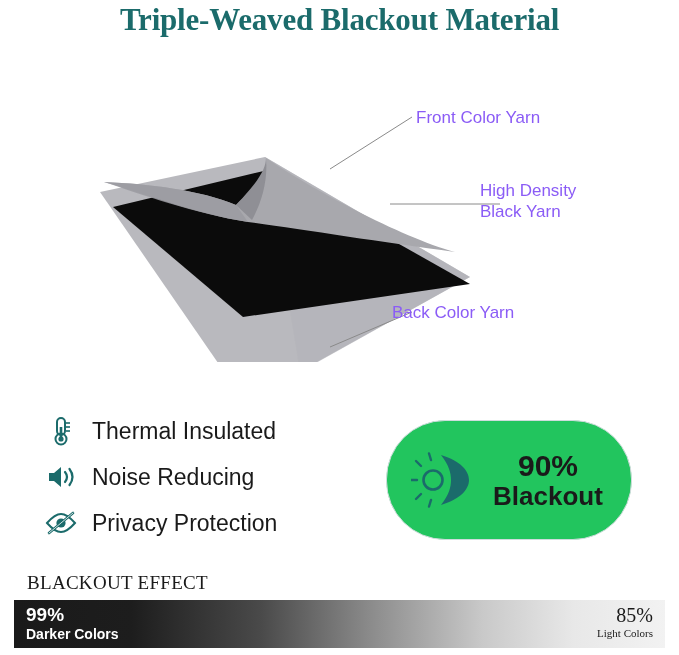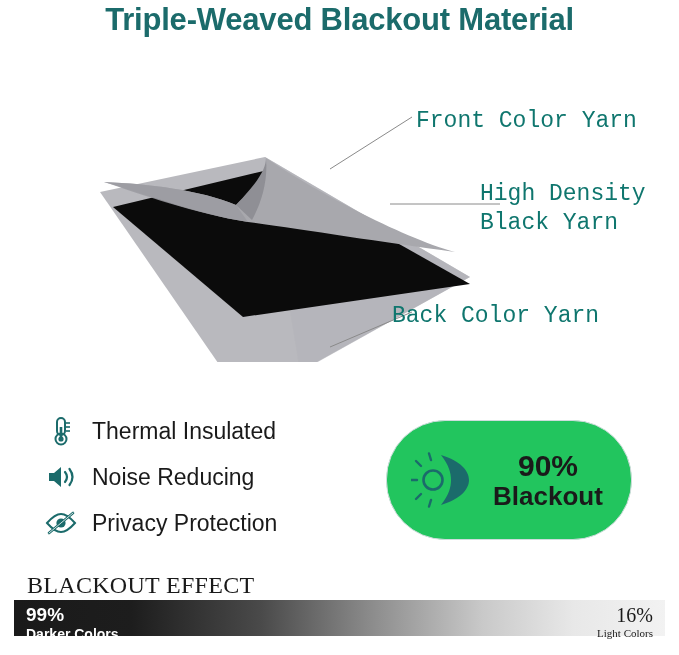--- a/index.html
+++ b/index.html
@@ -23,39 +23,39 @@
   .title {
     position: absolute;
     left: 0;
     top: 2px;
     width: 679px;
     text-align: center;
     font-size: 31px;
     font-weight: bold;
     color: #1b6b6b;
     letter-spacing: -0.2px;
-    font-family: Liberation Sans, sans-serif;
+    font-family: Liberation Serif, serif;
   }
 
   
   .diagram {
     position: absolute;
     left: 0;
     top: 62px;
     width: 679px;
     height: 300px;
   }
   .diagram svg {
     display: block;
   }
   .diag-label {
     position: absolute;
-    font-family: Liberation Mono, monospace;
-    font-size: 23px;
-    color: #0f766e;
+    font-family: Liberation Sans, sans-serif;
+    font-size: 17px;
+    color: #8b5cf6;
     line-height: 1.25;
     white-space: nowrap;
   }
   #lbl-front { left: 416px; top: 45px; }
   #lbl-high  { left: 480px; top: 118px; }
   #lbl-back  { left: 392px; top: 240px; }
 
   
   .features {
     position: absolute;
@@ -120,30 +120,30 @@
     font-size: 26px;
     font-weight: bold;
   }
 
   
   .effect-title {
     position: absolute;
     left: 27px;
     top: 572px;
     font-family: "Liberation Serif", serif;
-    font-size: 24px;
+    font-size: 19px;
     color: #1a1a1a;
     letter-spacing: 0.3px;
   }
   .gradient-bar {
     position: absolute;
     left: 14px;
     top: 600px;
     width: 651px;
-    height: 36px;
+    height: 48px;
     background: linear-gradient(to right, #1a1a1a 0%, #1d1d1d 18%, #4a4a4a 38%, #8c8c8c 55%, #c9c9c9 72%, #e8e8e8 86%, #f2f2f2 100%);
   }
   .g-left {
     position: absolute;
     left: 12px;
     top: 4px;
     color: #ffffff;
   }
   .g-right {
     position: absolute;
@@ -262,18 +262,18 @@
   </div>
 
   <div class="effect-title">BLACKOUT EFFECT</div>
 
   <div class="gradient-bar">
     <div class="g-left">
       <div class="g-pct">99%</div>
       <div class="g-sub">Darker Colors</div>
     </div>
     <div class="g-right">
-      <div class="g-pct">16%</div>
+      <div class="g-pct">85%</div>
       <div class="g-sub">Light Colors</div>
     </div>
   </div>
 
 </div>
 
 </body></html>

